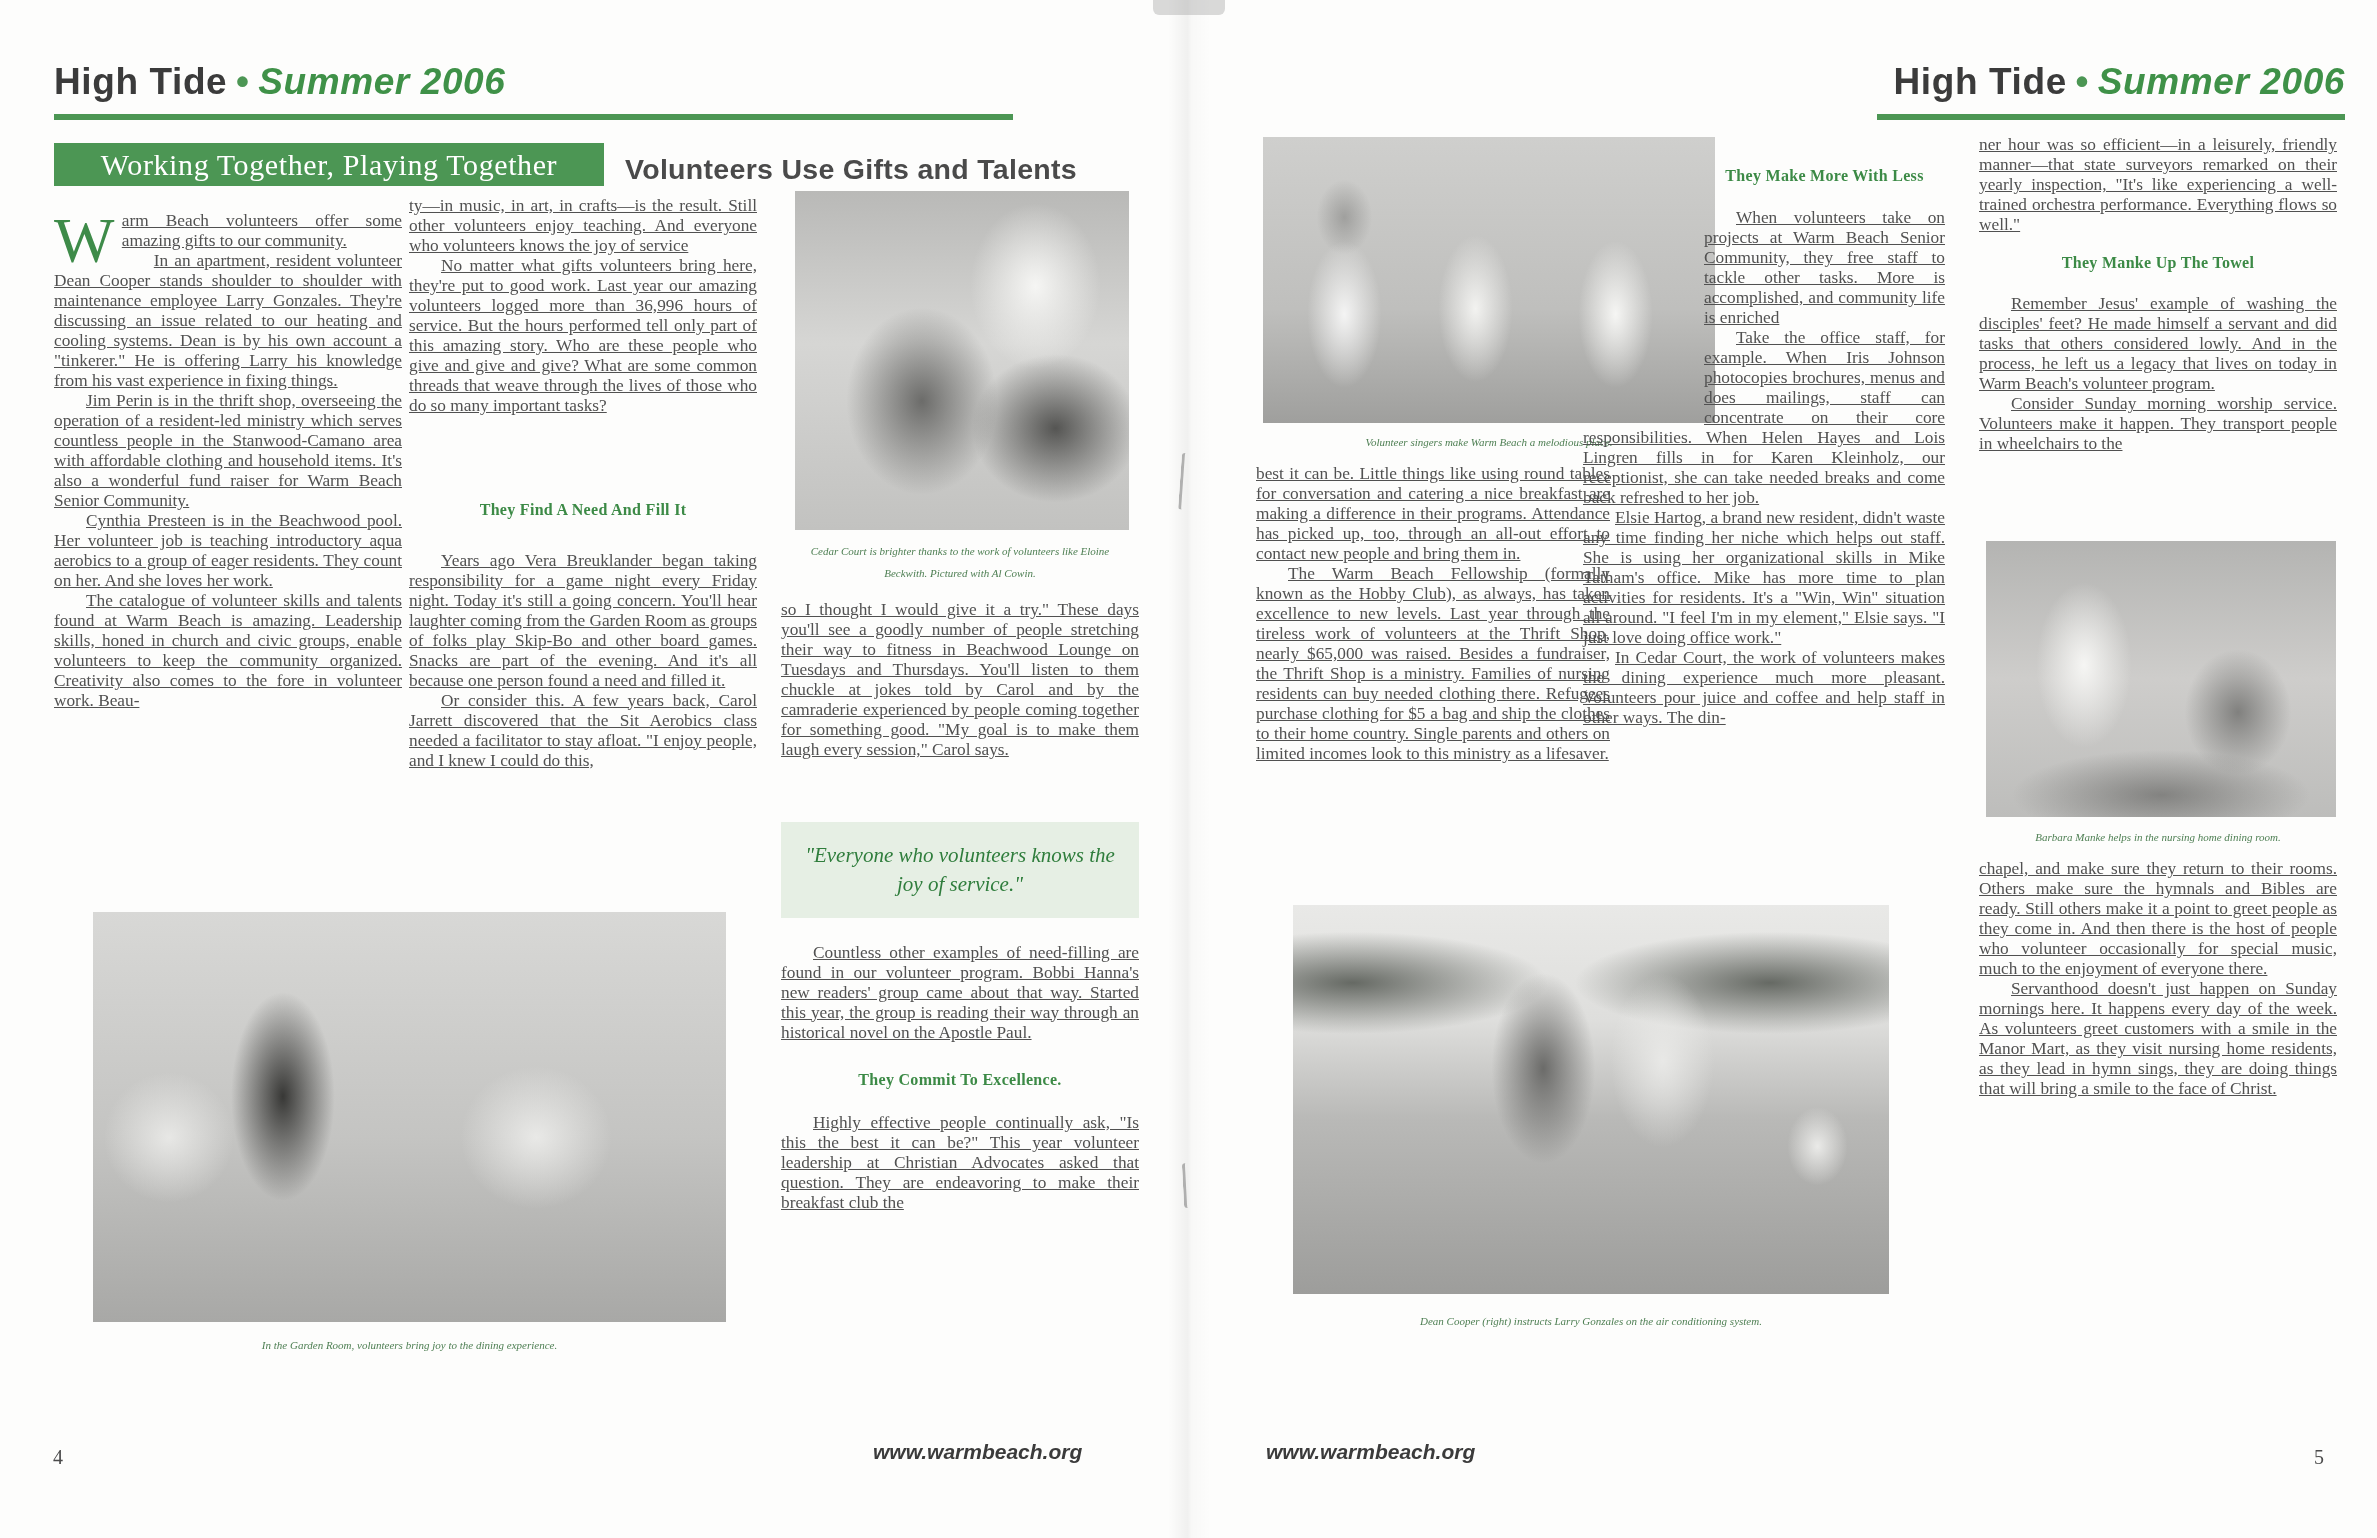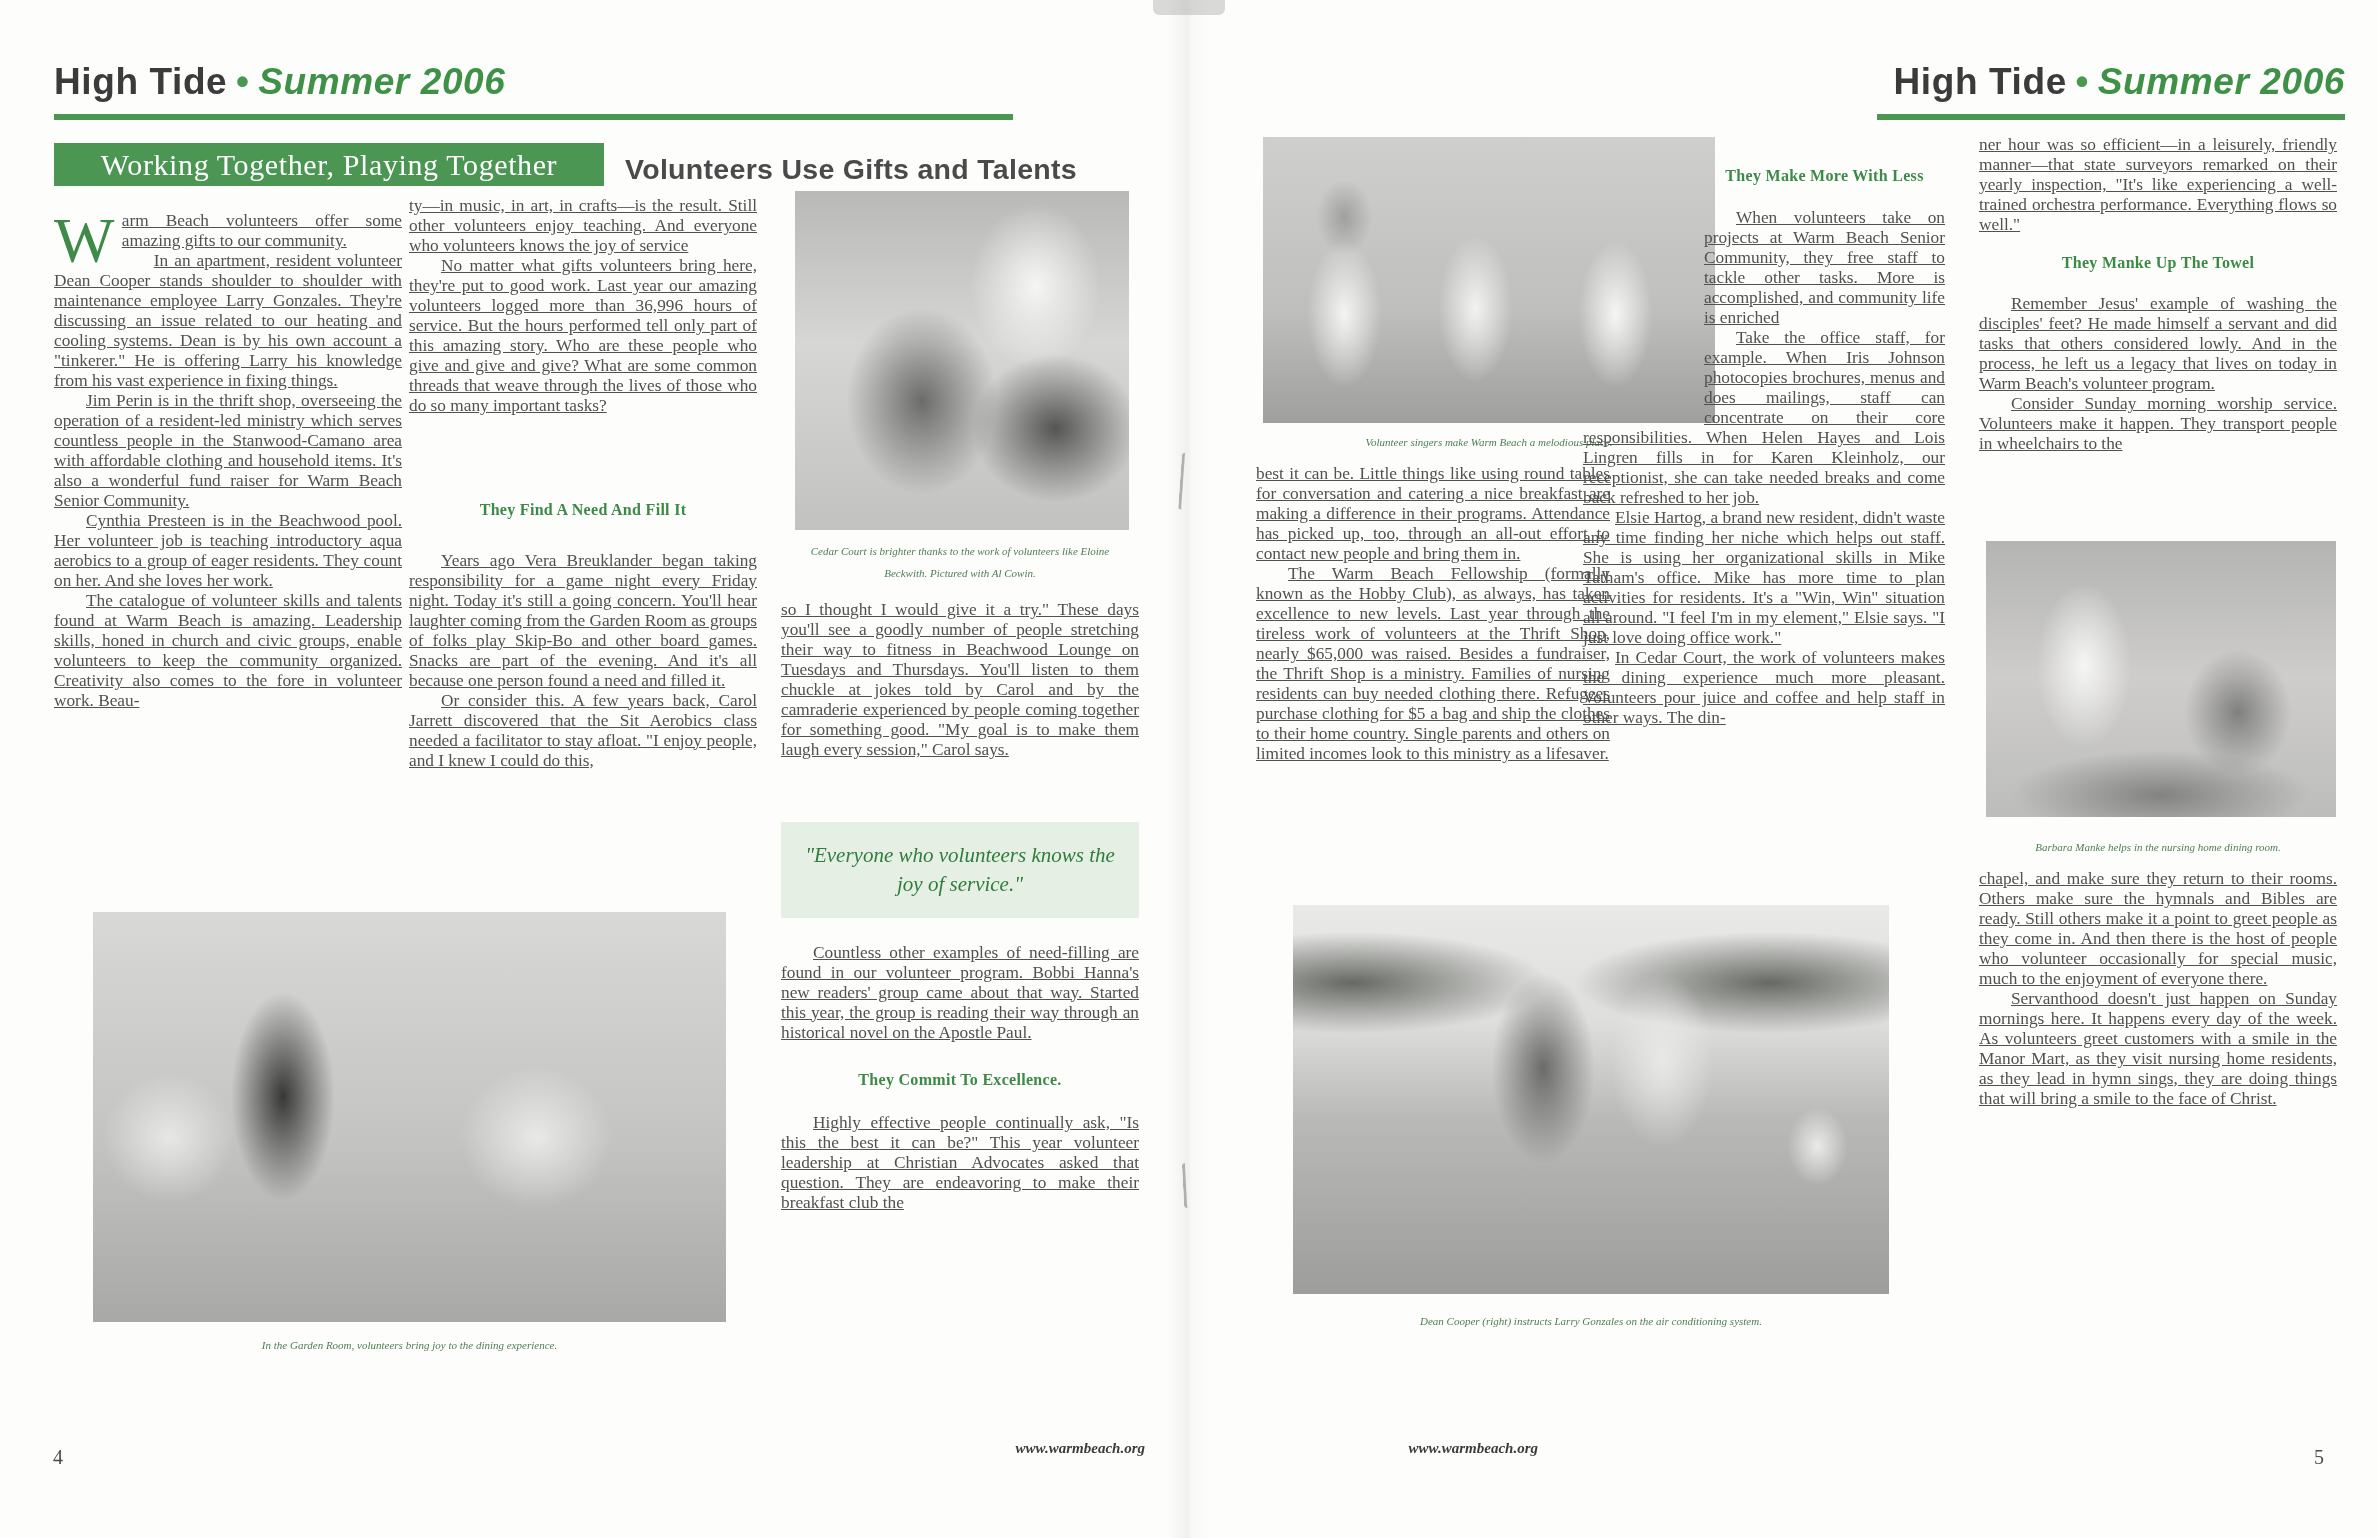--- a/index.html
+++ b/index.html
@@ -74,38 +74,38 @@
     radial-gradient(ellipse 74px 136px at 42% 42%, rgba(90,90,88,.85), rgba(90,90,88,0) 70%),
     radial-gradient(ellipse 74px 124px at 62% 40%, rgba(235,235,233,.9), rgba(235,235,233,0) 70%),
     radial-gradient(ellipse 43px 56px at 88% 62%, rgba(240,240,238,.9), rgba(240,240,238,0) 70%),
     radial-gradient(ellipse 260px 68px at 80% 20%, rgba(60,65,58,.75), rgba(60,65,58,0) 75%),
     radial-gradient(ellipse 260px 68px at 10% 20%, rgba(60,65,58,.75), rgba(60,65,58,0) 75%),
     linear-gradient(180deg,#e9e9e7 0%,#dededc 30%,#b9b9b7 55%,#9d9d9b 100%);}
 
   
   .caption{font-style:italic;color:#4e7f53;font-size:11px;line-height:21.7px;text-align:center;}
   #l-col3 .caption{margin:11px 18.6px 0 18.6px;}
-  #r-col3 .caption{margin:20px 25px 0 25px;font-family:Liberation Serif, serif;}
+  #r-col3 .caption{margin:10px 25px 0 25px;font-family:Liberation Serif, serif;}
   #caption-singers{position:absolute;left:1263px;top:432px;width:452px;}
   #caption-garden{position:absolute;left:93px;top:1335px;width:633px;}
   #caption-dean{position:absolute;left:1293px;top:1311px;width:596px;}
 
   #l-col3 .para-top{margin-top:16px;}
   .quote-box{margin-top:62px;padding:18.6px 15px;background:#e6efe4;text-align:center;
              font-style:italic;color:#2f7d3c;font-size:21px;line-height:29px;}
   #l-col3 .para-mid{margin-top:25px;}
   #r-col3 .para-after-photo{margin-top:10px;}
 
   
   .page-num{position:absolute;top:1446px;font-size:20px;color:#4a4a4a;}
   #page-num-left{left:53px;}
   #page-num-right{left:2314px;}
-  .site-url{position:absolute;top:1440px;width:272px;text-align:right;
-            font-family:Liberation Serif, serif;font-style:italic;font-weight:700;
-            font-size:15px;color:#3b3b3b;}
+  .site-url{position:absolute;top:1440px;width:272px;text-align:left;
+            font-family:Liberation Sans, sans-serif;font-style:italic;font-weight:700;
+            font-size:21px;color:#3b3b3b;}
   #url-left{left:873px;}
   #url-right{left:1266px;}
 
   
   .fold{position:absolute;left:1168px;top:0;width:43px;height:1539px;
         background:linear-gradient(90deg, rgba(0,0,0,0) 0%, rgba(0,0,0,0.05) 45%, rgba(0,0,0,0.02) 55%, rgba(0,0,0,0) 100%);}
   .smudge-top{position:absolute;left:1153px;top:0;width:72px;height:15px;background:rgba(150,150,150,0.35);border-radius:0 0 6.2px 6.2px;}
   .mark{position:absolute;width:6.2px;border-left:3.1px solid rgba(120,120,120,0.55);border-radius:3.7px;}
   #mark1{left:1180px;top:453px;height:57px;transform:rotate(4deg);}
   #mark2{left:1183px;top:1163px;height:45px;transform:rotate(-3deg);}

